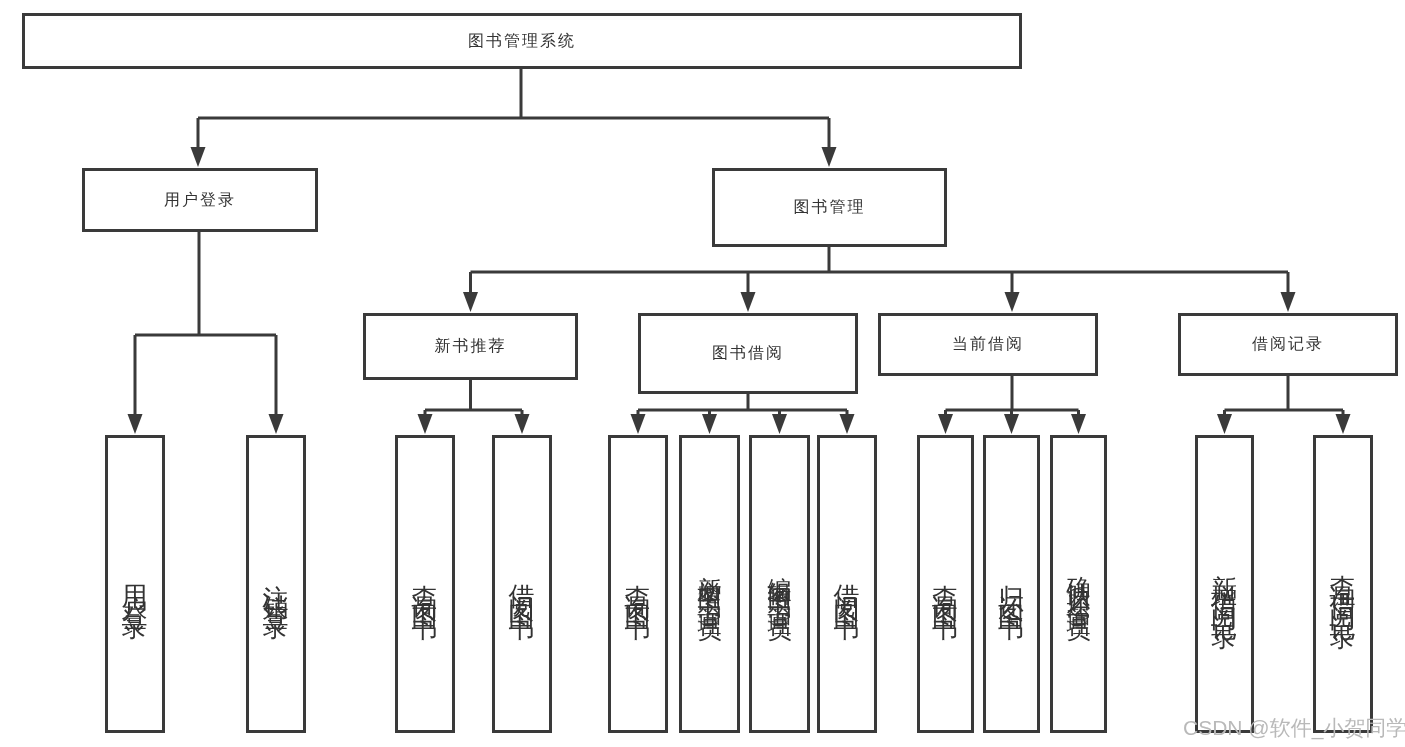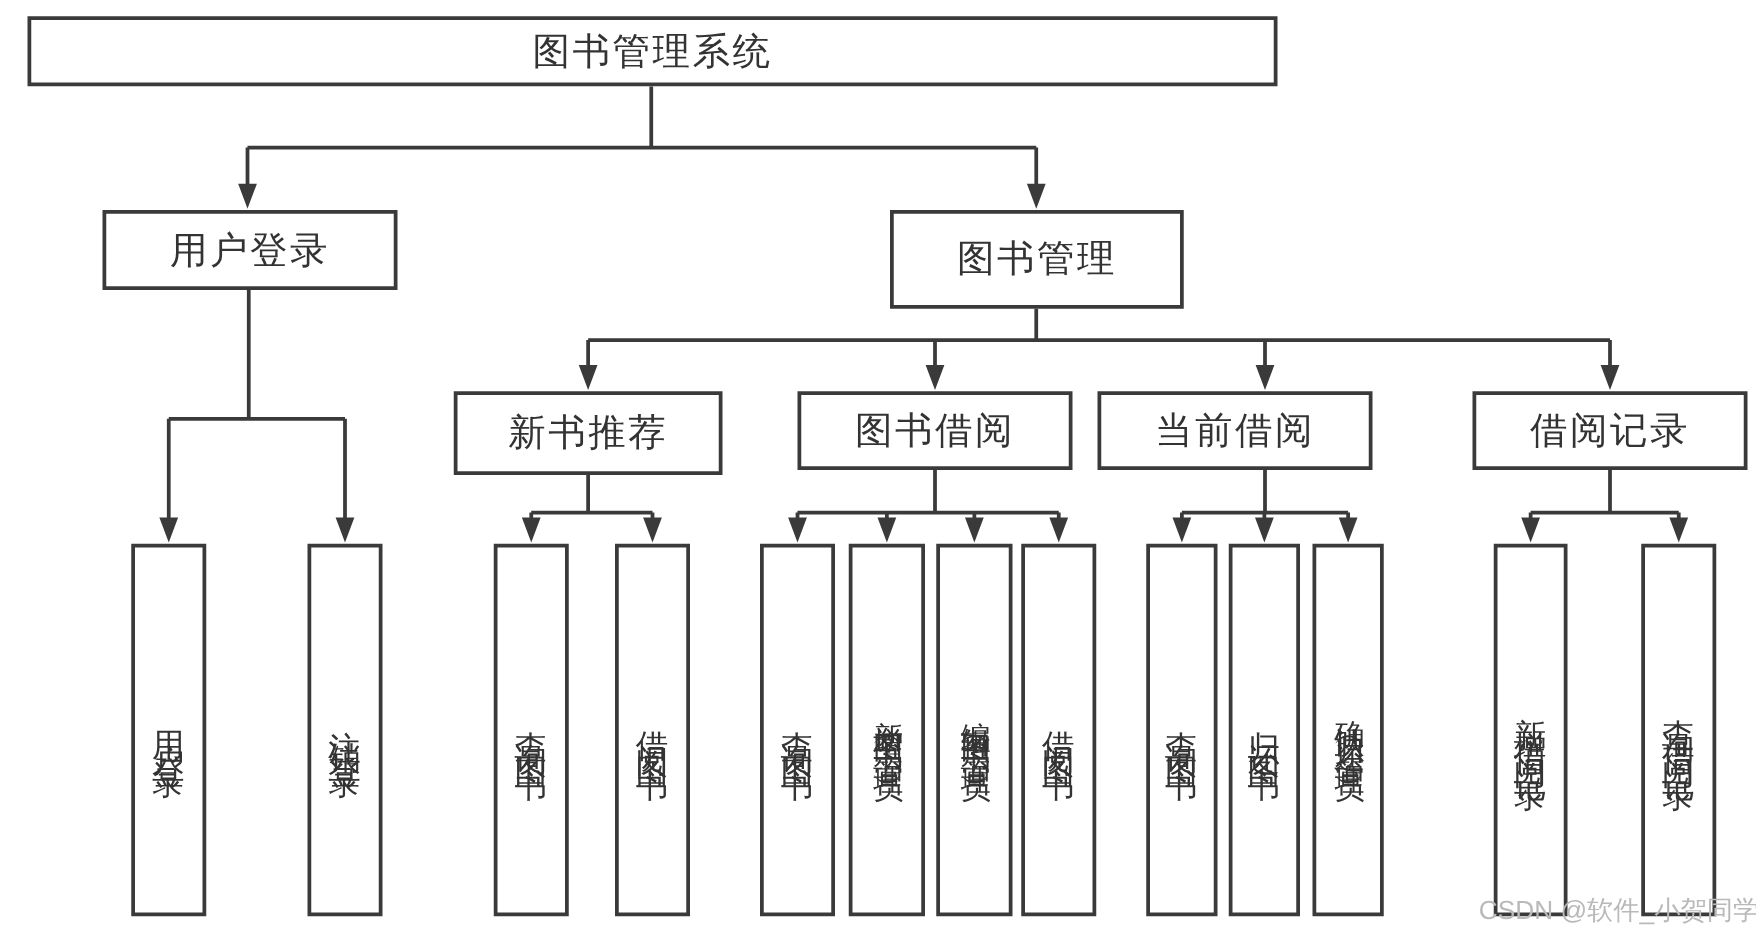--- a/index.html
+++ b/index.html
@@ -38,21 +38,21 @@
     position:absolute;
     box-sizing:border-box;
     border:3px solid var(--line-color);
     background:#fff;
     display:flex;
     align-items:center;
     justify-content:center;
     color:var(--text-color);
   }
   .hbox span{
-    font-size:30px;
+    font-size:16px;
     letter-spacing:2px;
     white-space:nowrap;
   }
   .vbox span{
     writing-mode:vertical-rl;
     text-orientation:mixed;
     font-size:26px;
     letter-spacing:10px;
     line-height:1;
     white-space:nowrap;
@@ -119,21 +119,21 @@
   <div class="box hbox" style="left:82px;top:168px;width:236px;height:64px;">
     <span>用户登录</span>
   </div>
   <div class="box hbox" style="left:712px;top:168px;width:235px;height:79px;">
     <span>图书管理</span>
   </div>
 
   <div class="box hbox" style="left:363px;top:313px;width:215px;height:67px;">
     <span>新书推荐</span>
   </div>
-  <div class="box hbox" style="left:638px;top:313px;width:220px;height:63px;">
+  <div class="box hbox" style="left:638px;top:313px;width:220px;height:81px;">
     <span>图书借阅</span>
   </div>
   <div class="box hbox" style="left:878px;top:313px;width:220px;height:63px;">
     <span>当前借阅</span>
   </div>
   <div class="box hbox" style="left:1178px;top:313px;width:220px;height:63px;">
     <span>借阅记录</span>
   </div>
 
   <div class="box vbox" style="left:105px;top:435px;width:60px;height:298px;">

